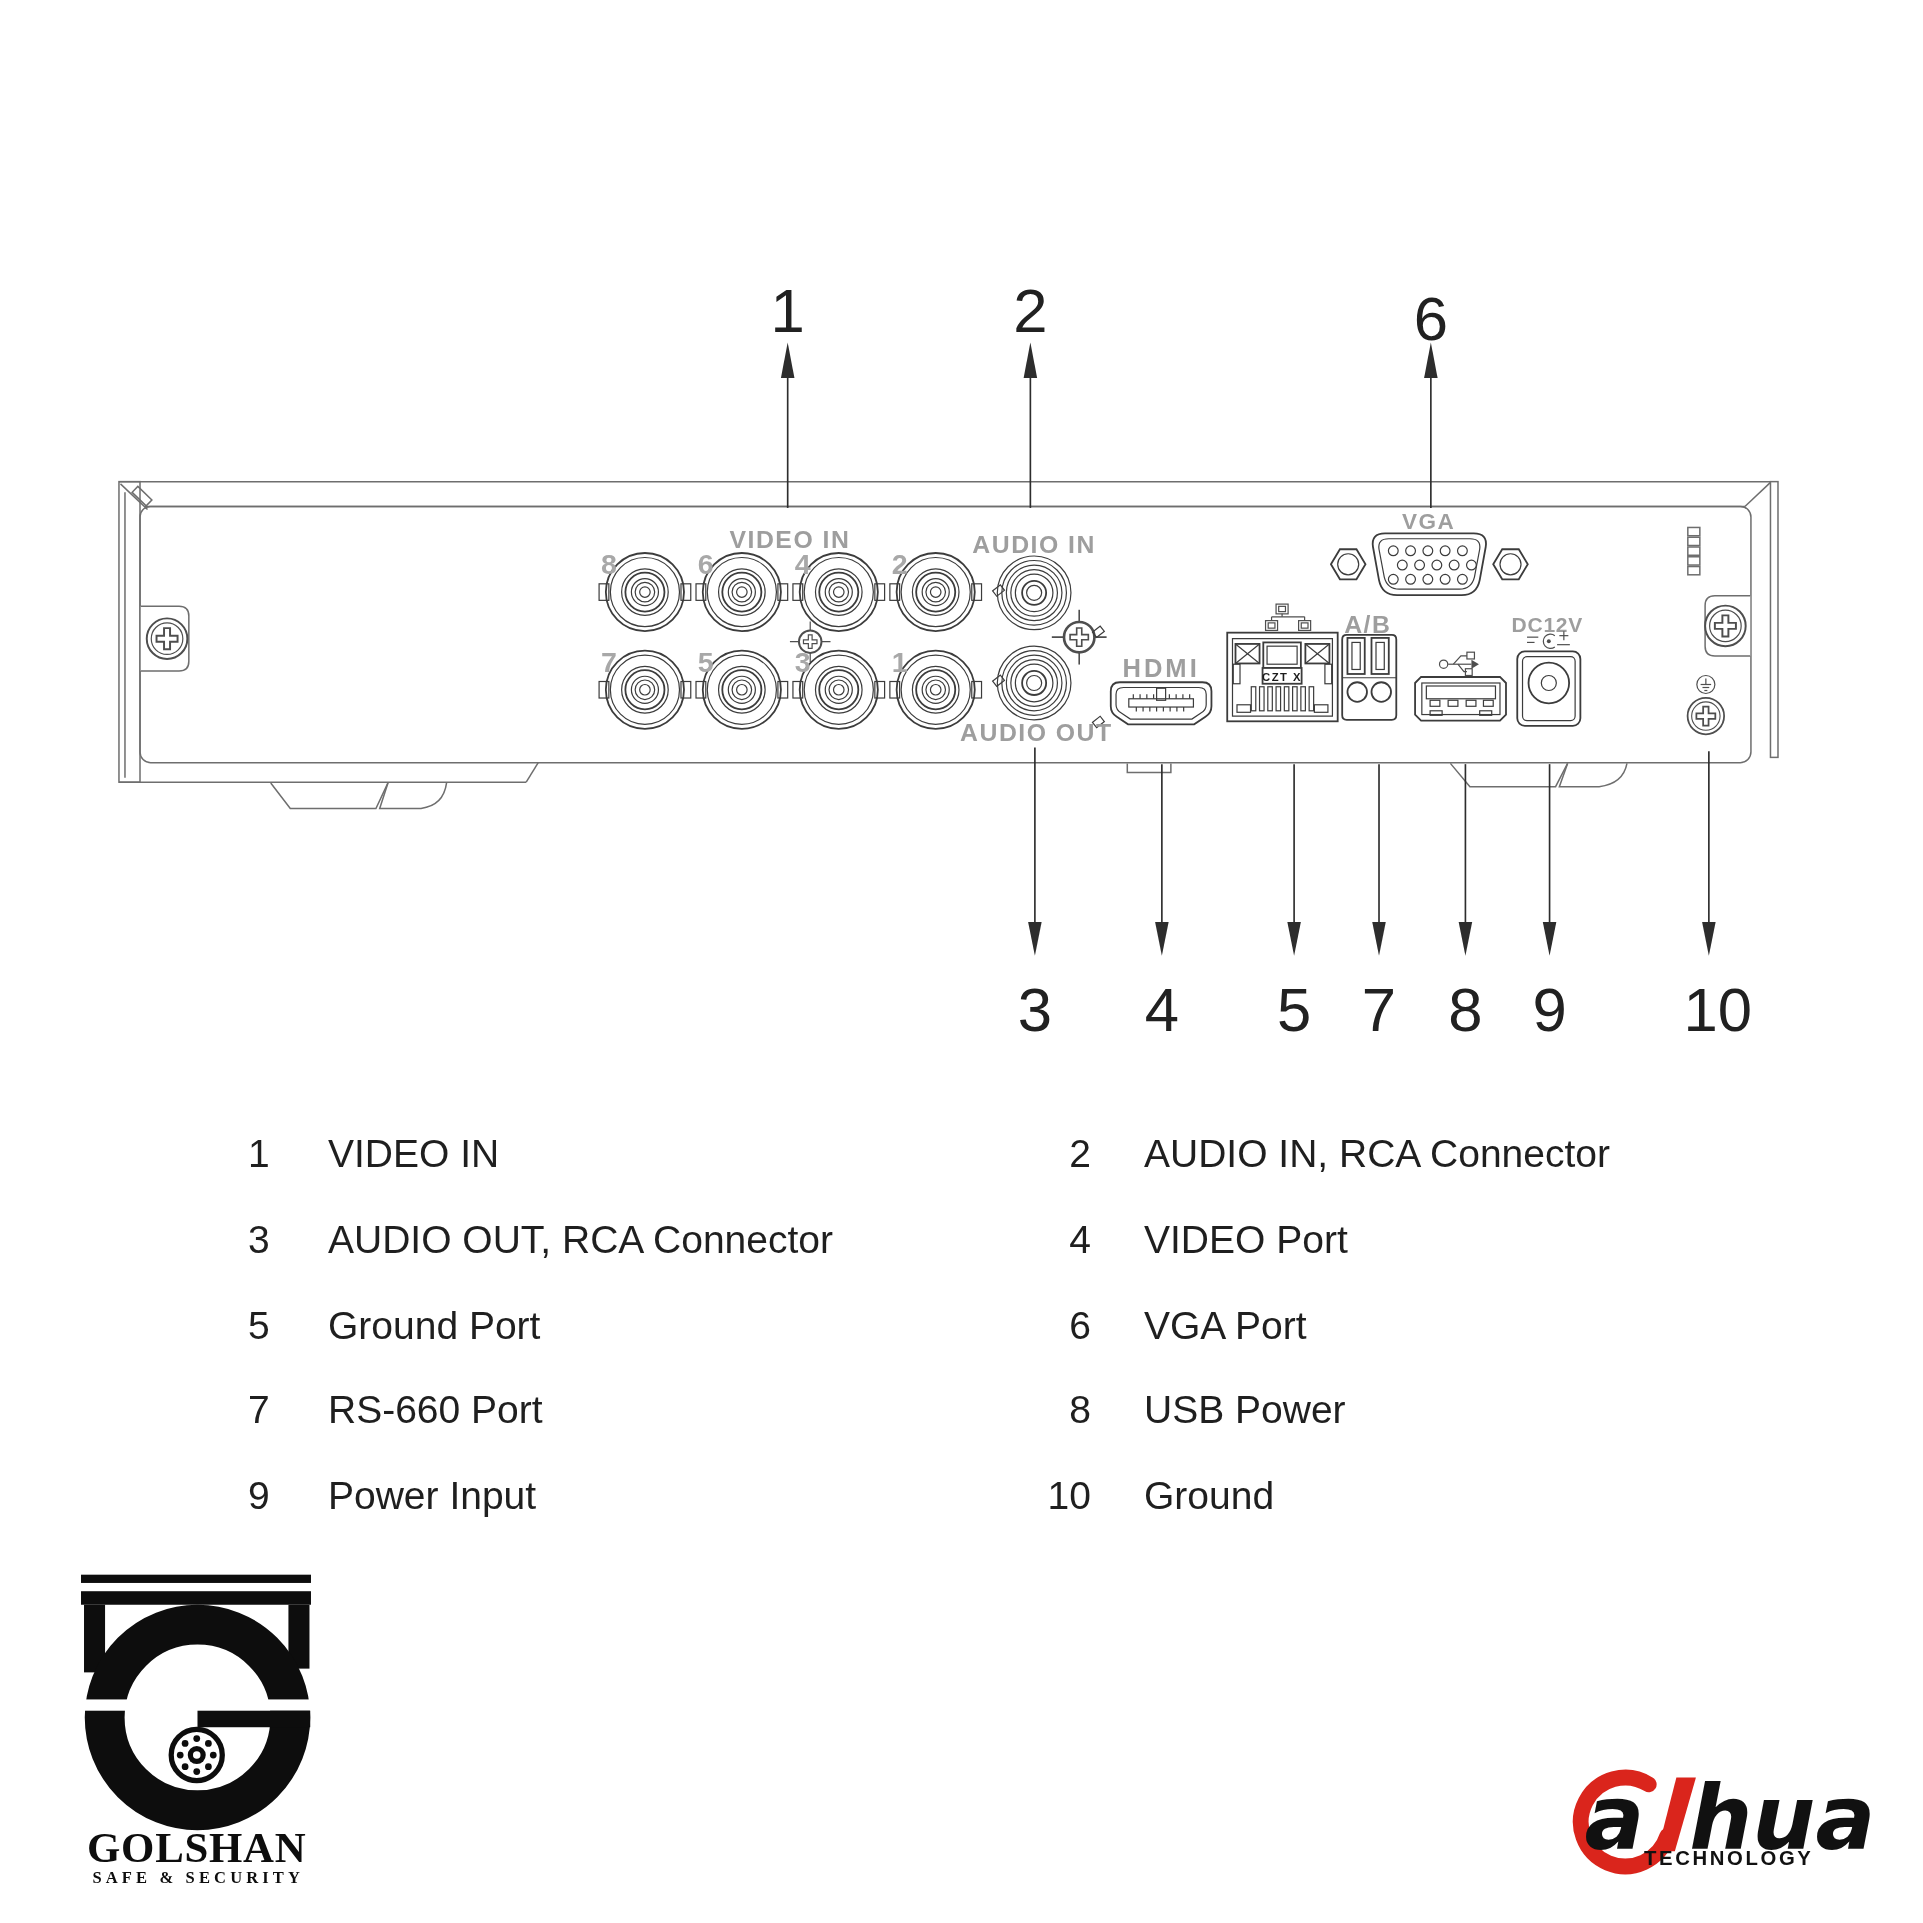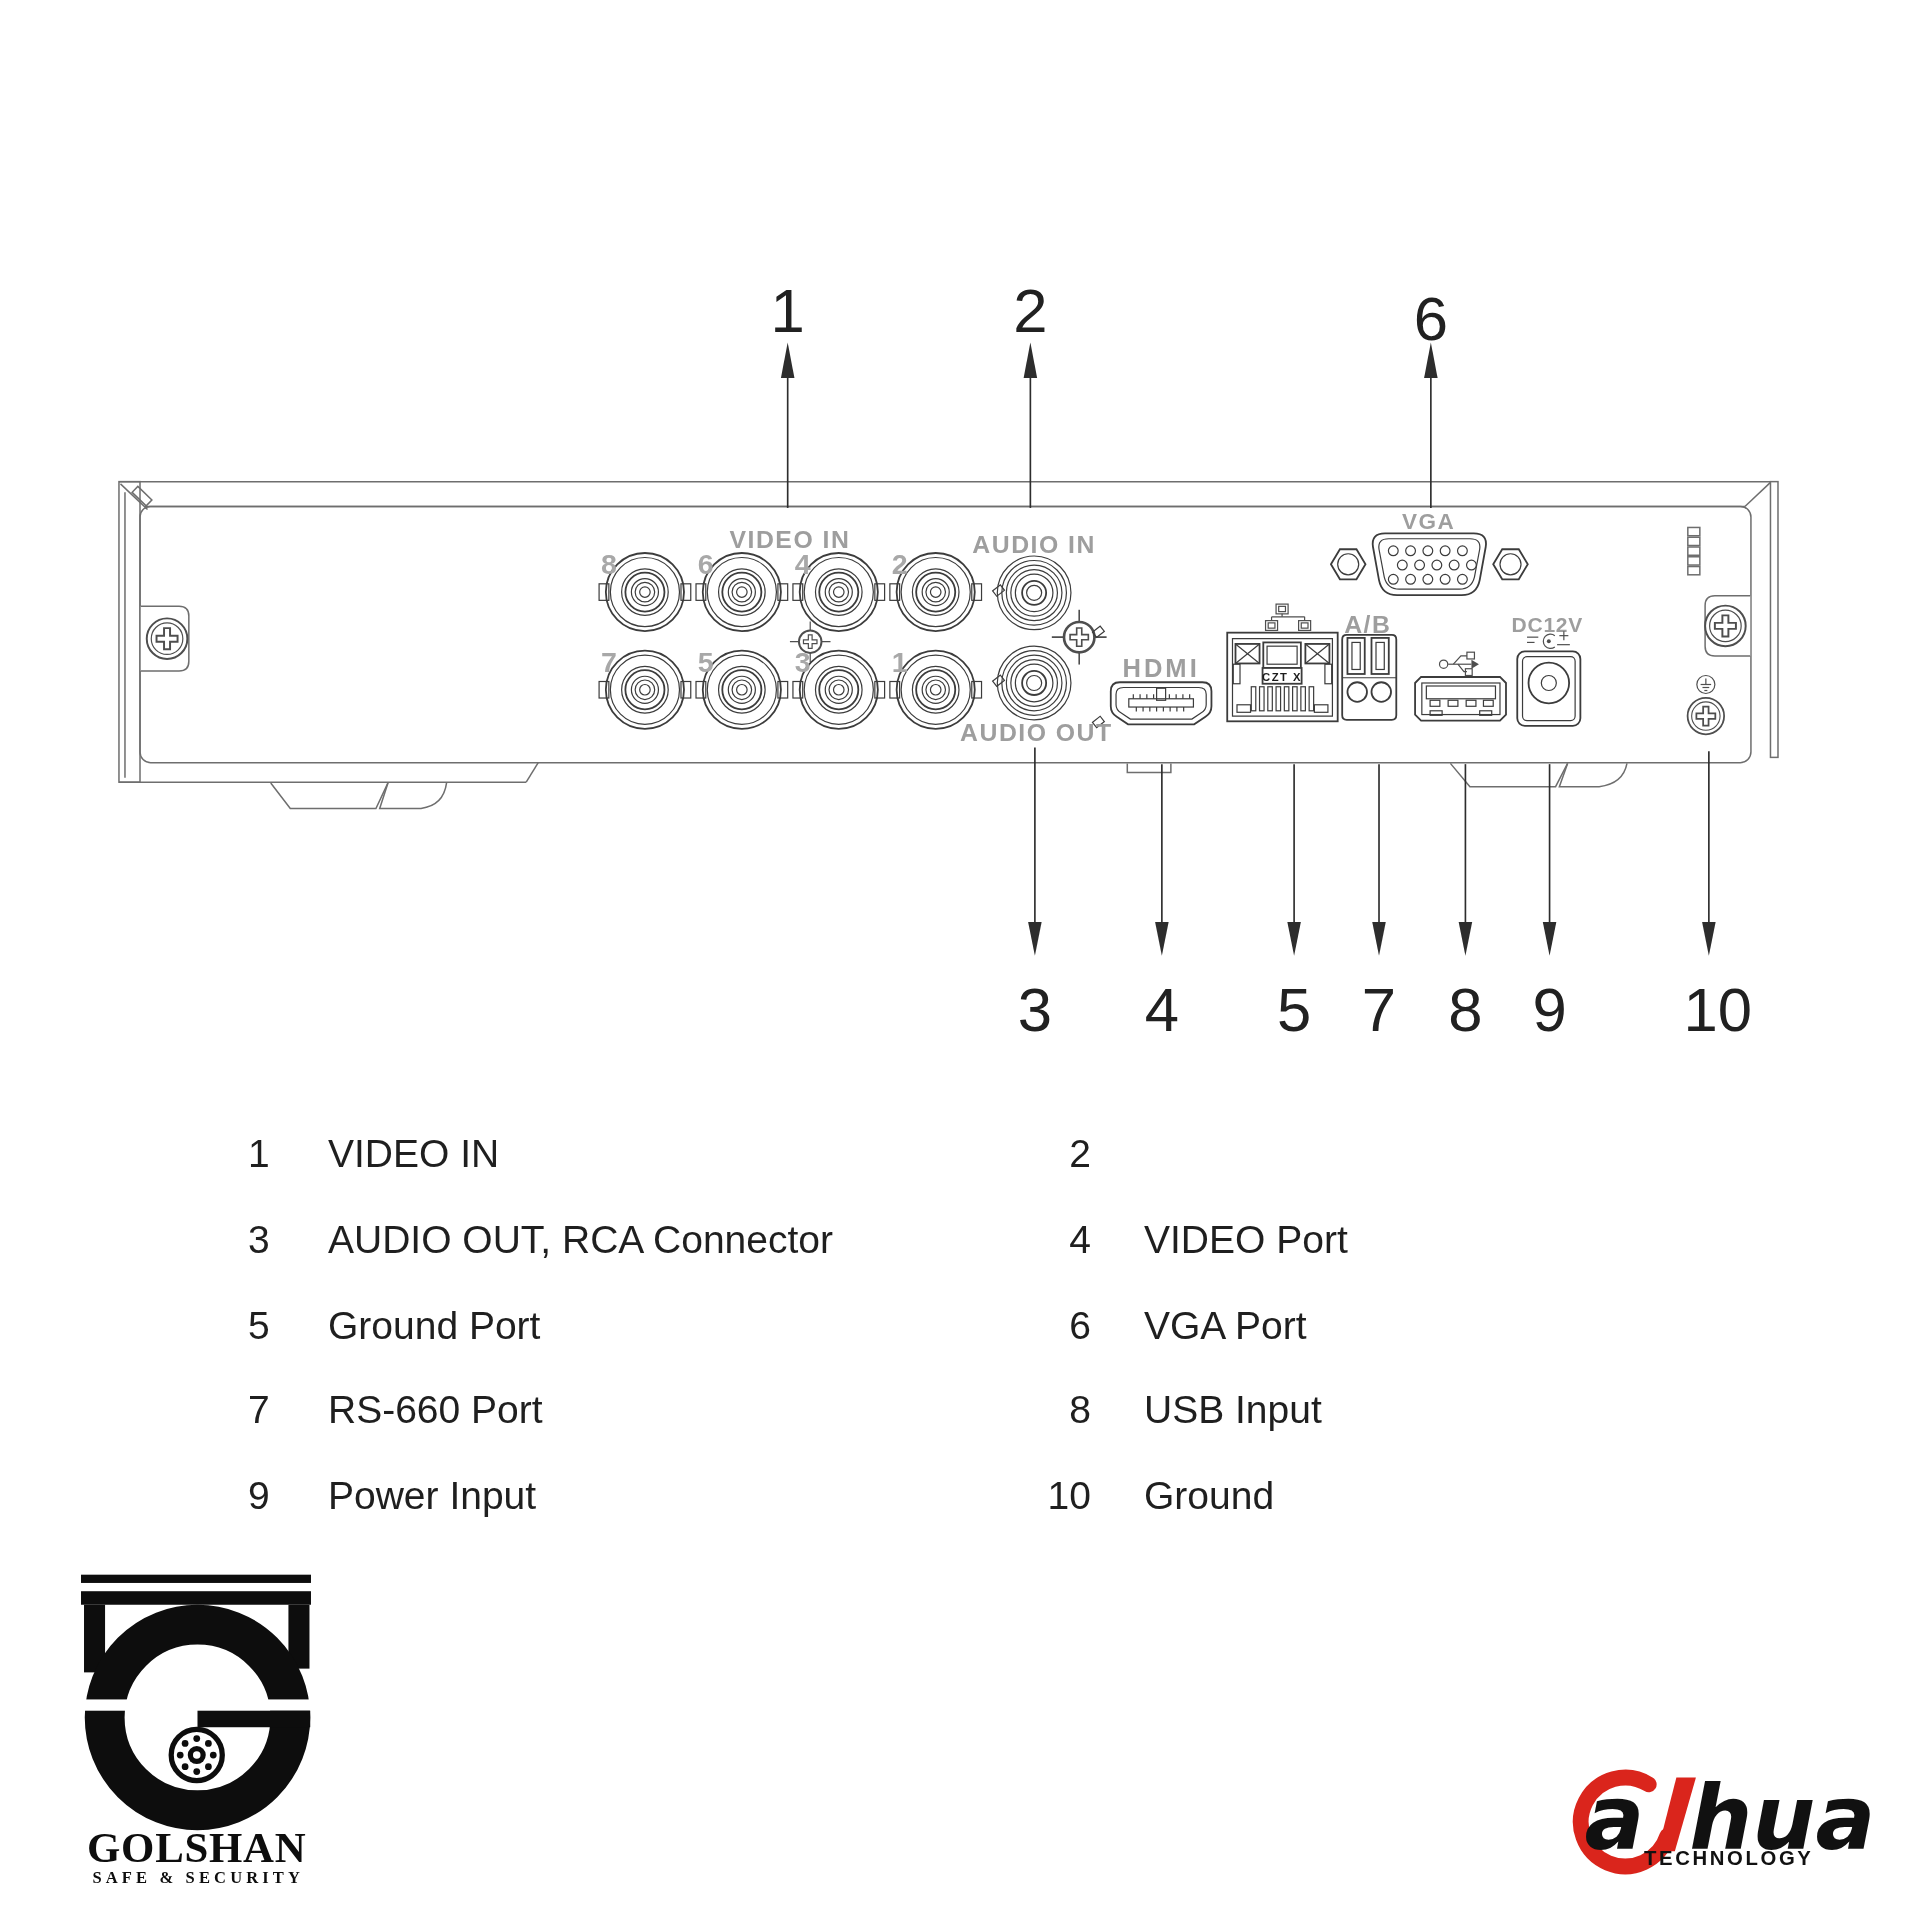--- a/index.html
+++ b/index.html
@@ -362,38 +362,39 @@
       <polygon class="callout-head" points="2265,1227 2283,1227 2274,1272"></polygon>
       <text class="callout-num" x="2286" y="1372">10</text>
     </g>
   </svg>
 
   <div class="legend">
     <div class="legend-row r1">
       <span class="ln">1</span>
       <span class="ll">VIDEO IN</span>
       <span class="rn">2</span>
+      <span class="rl">AUDIO IN, RCA Connector</span>
     </div>
     <div class="legend-row r2">
       <span class="ln">3</span>
       <span class="ll">AUDIO OUT, RCA Connector</span>
       <span class="rn">4</span>
       <span class="rl">VIDEO Port</span>
     </div>
     <div class="legend-row r3">
       <span class="ln">5</span>
       <span class="ll">Ground Port</span>
       <span class="rn">6</span>
       <span class="rl">VGA Port</span>
     </div>
     <div class="legend-row r4">
       <span class="ln">7</span>
       <span class="ll">RS-660 Port</span>
       <span class="rn">8</span>
-      <span class="rl">USB Input</span>
+      <span class="rl">USB Power</span>
     </div>
     <div class="legend-row r5">
       <span class="ln">9</span>
       <span class="ll">Power Input</span>
       <span class="rn">10</span>
       <span class="rl">Ground</span>
     </div>
   </div>
 
   <svg style="left:75px;top:1567px" width="248" height="331" viewBox="0 0 330 440">

